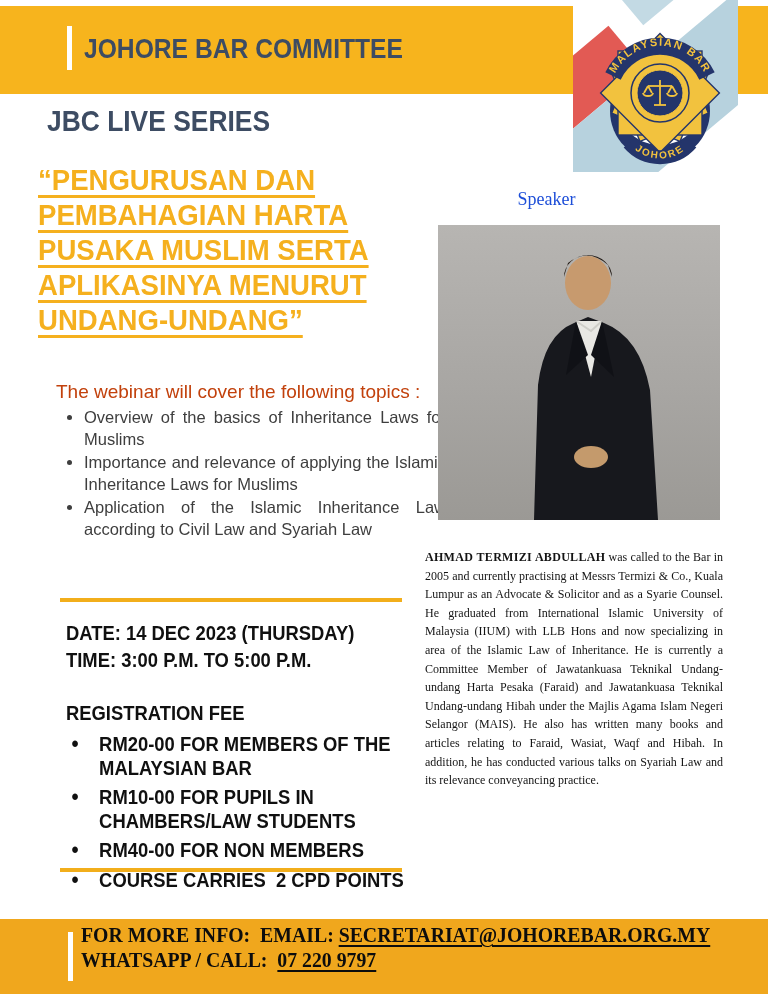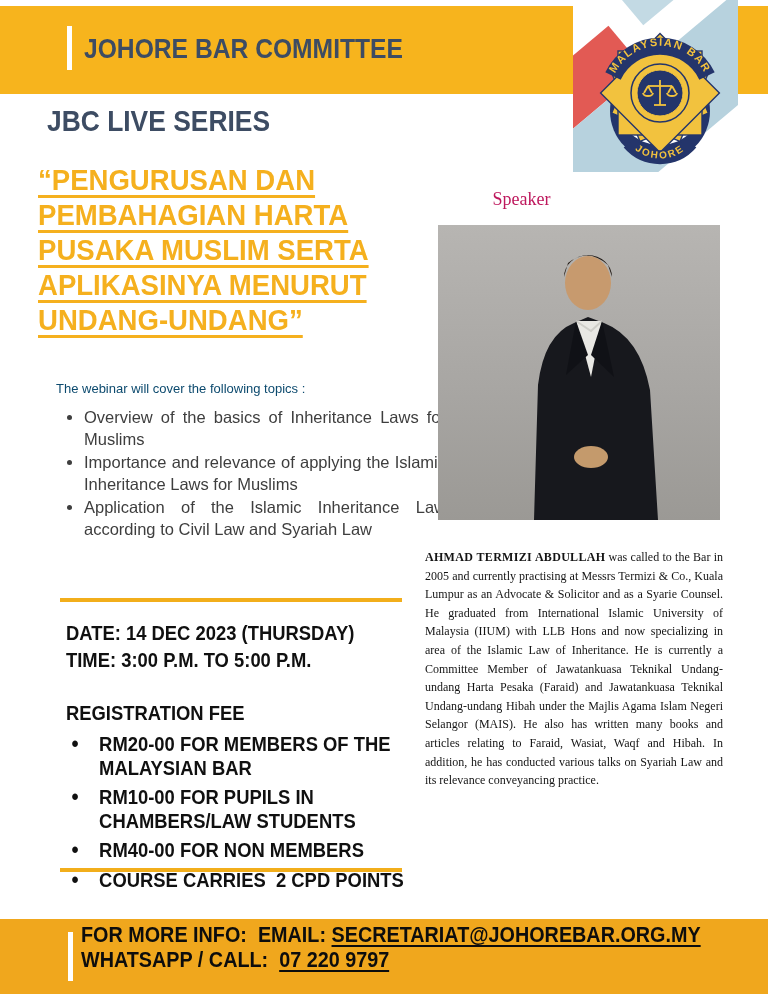--- a/index.html
+++ b/index.html
@@ -22,53 +22,53 @@
     position:absolute; left:47px; top:104px; margin:0;
     font-size:30px; font-weight:bold; color:#3D4C63; white-space:nowrap;
     transform:scale(0.88,1); transform-origin:left top;
   }
   .event-title {
     position:absolute; left:38px; top:163px; width:420px;
     font-size:29px; font-weight:bold; color:#F5B01E; line-height:35px;
     transform:scale(0.95,1); transform-origin:left top; letter-spacing:0px;
   }
   .event-title .line { text-decoration:underline; text-decoration-thickness:3px; text-underline-offset:5px; }
-  .topics-intro { position:absolute; left:56px; top:381px; font-size:13px; color:#0c4a6e; }
+  .topics-intro { position:absolute; left:56px; top:381px; font-size:19px; color:#c2410c; }
   .topics-list { position:absolute; left:56px; top:406px; width:362px; margin:0; padding:0 0 0 28px; }
   .topics-list li {
     font-size:16.5px; color:#3E3E3E; line-height:22px; text-align:justify; margin:0 0 1px 0;
   }
   .rule { position:absolute; left:60px; width:342px; height:4px; background:#F2AE1B; }
   .rule-top { top:598px; } .rule-bottom { top:868px; }
   .details {
     position:absolute; left:66px; top:620px; width:392px;
     color:#101010; font-weight:bold; font-size:20px; line-height:27px;
     transform:scale(0.92,1); transform-origin:left top;
   }
   .details .reg-heading { margin-top:26px; }
   .fee-list { list-style:none; margin:2px 0 0 0; padding:0; }
   .fee-list li { position:relative; padding-left:36px; line-height:23.5px; margin-top:6px; }
   .fee-list li::before { content:"•"; position:absolute; left:6px; top:-1px; font-size:22px; }
   
   .speaker-label {
-    position:absolute; left:414px; top:189px; width:215px; text-align:center;
-    font-family:"Liberation Serif", serif; font-size:18px; color:#be185d;
+    position:absolute; left:439px; top:189px; width:215px; text-align:center;
+    font-family:"Liberation Serif", serif; font-size:18px; color:#1d4ed8;
   }
   .photo {
     position:absolute; left:438px; top:225px; width:282px; height:295px;
     background:linear-gradient(180deg,#b7b5b2 0%,#a8a6a3 55%,#9b9995 100%);
   }
   .bio {
     position:absolute; left:425px; top:536px; width:298px;
     font-family:"Liberation Serif", serif; font-size:12px; line-height:18.6px;
     color:#141414; text-align:justify;
   }
   .bio b { letter-spacing:0.3px; }
   
-  .footer-bar { position:absolute; left:0; top:919px; width:768px; height:75px; background:#F0A71D; }
+  .footer-bar { position:absolute; left:0; top:919px; width:768px; height:75px; background:#F0A71D;font-family:Liberation Serif, serif; }
   .footer-vline { position:absolute; left:68px; top:13px; width:5px; height:49px; background:#ffffff; }
   .footer-text {
     position:absolute; left:81px; top:4px; width:640px;
     color:#0d0d0d; font-weight:bold; font-size:21.5px; line-height:24.5px; white-space:nowrap;
     transform:scale(0.92,1); transform-origin:left top;
   }
   .footer-text .u { text-decoration:underline; text-decoration-thickness:2px; text-underline-offset:3px; }
 </style>
 </head>
 <body>

